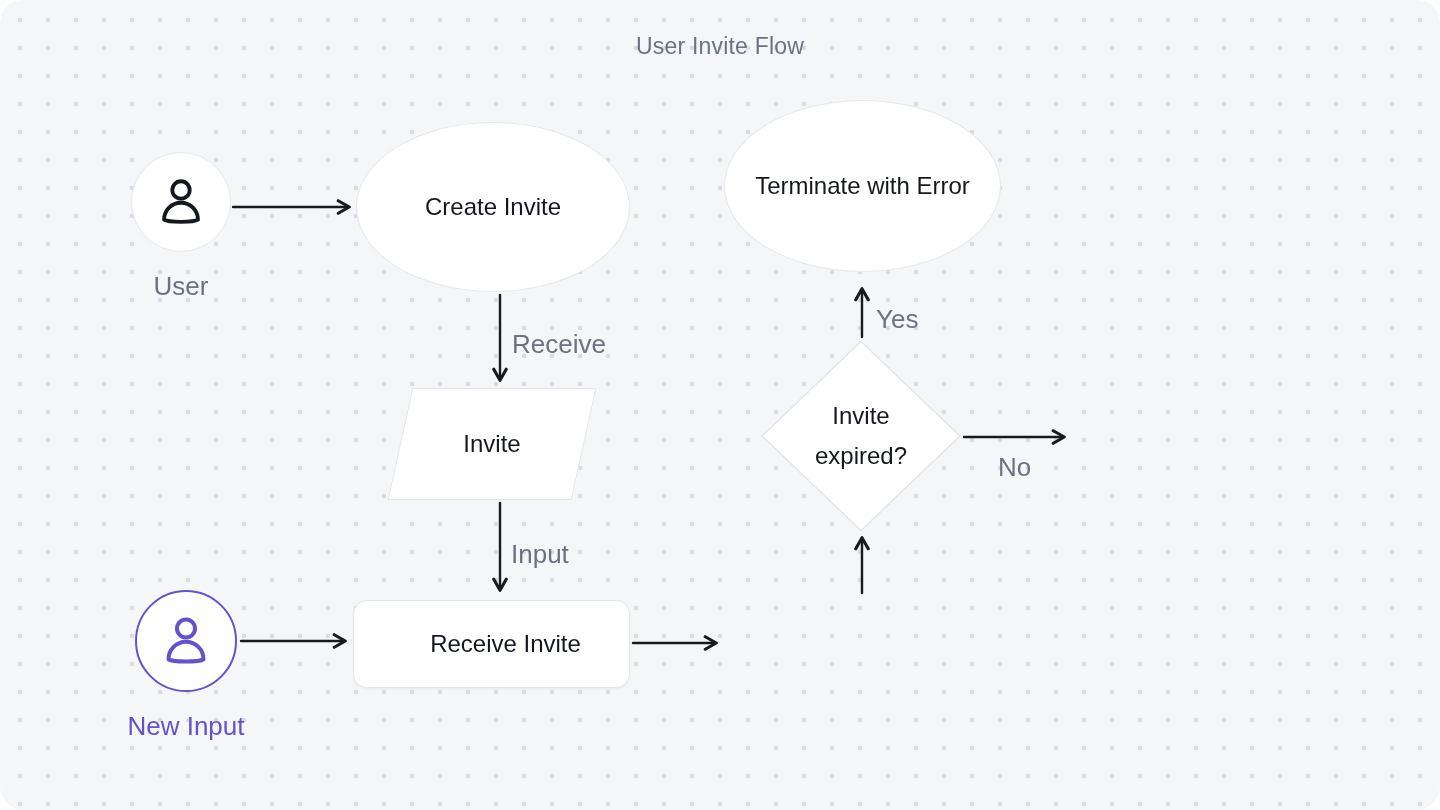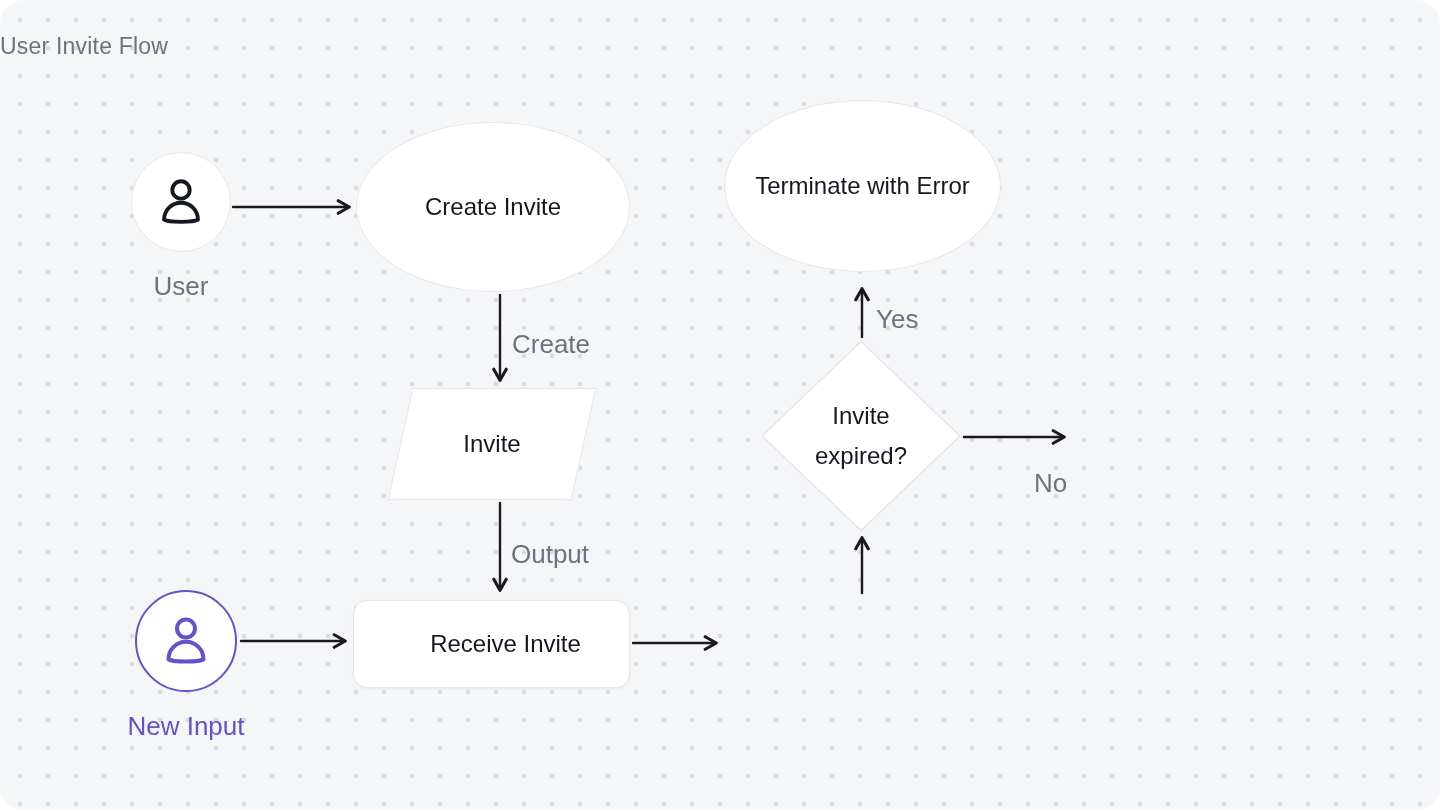--- a/index.html
+++ b/index.html
@@ -17,21 +17,21 @@
     background-size: 28px 28px;
     background-position: 6px 6px;
     border-radius: 24px;
     overflow: hidden;
   }
   .diagram-title {
     position: absolute;
     top: 33px;
     left: 0;
     width: 1440px;
-    text-align: left;
+    text-align: center;
     font-size: 23px;
     font-weight: 500;
     color: #6b7280;
     letter-spacing: 0.2px;
   }
   .connectors {
     position: absolute;
     top: 0; left: 0;
     width: 1440px;
     height: 810px;
@@ -122,21 +122,21 @@
   }
   .edge-label {
     position: absolute;
     font-size: 26px;
     color: #6b7280;
     font-weight: 400;
   }
   .lbl-output { left: 512px; top: 329px; }
   .lbl-input  { left: 511px; top: 539px; }
   .lbl-yes    { left: 876px; top: 304px; }
-  .lbl-no     { left: 998px; top: 468px; margin-left: 36px; }
+  .lbl-no     { left: 998px; top: 452px; }
 </style>
 </head>
 <body>
 
 <div class="canvas">
 
   <div class="diagram-title">User Invite Flow</div>
 
   <svg class="connectors" width="1440" height="810" viewBox="0 0 1440 810">
     <defs>
@@ -186,18 +186,18 @@
     </svg>
     <div class="diamond-label">
       <span>Invite</span>
       <span>expired?</span>
     </div>
   </div>
 
   <div class="node ellipse" style="left:724px; top:100px; width:277px; height:172px;">Terminate with Error</div>
 
 
-  <div class="edge-label lbl-output">Create</div>
-  <div class="edge-label lbl-input">Output</div>
+  <div class="edge-label lbl-output">Receive</div>
+  <div class="edge-label lbl-input">Input</div>
   <div class="edge-label lbl-yes">Yes</div>
   <div class="edge-label lbl-no">No</div>
 
 </div>
 
 </body></html>

